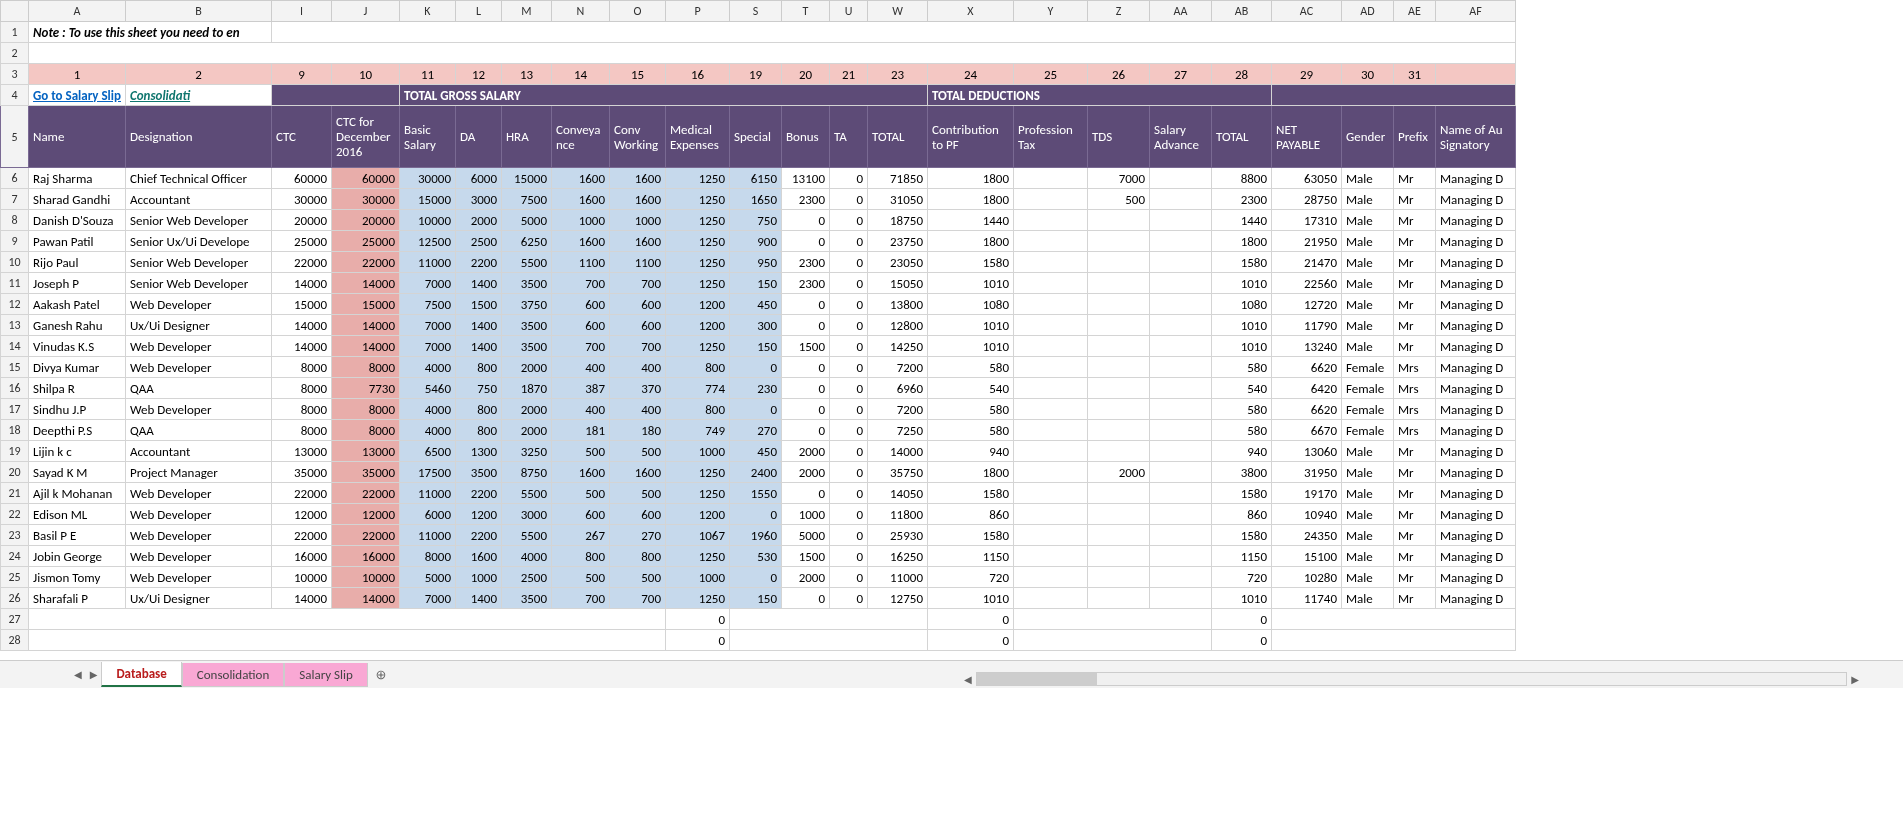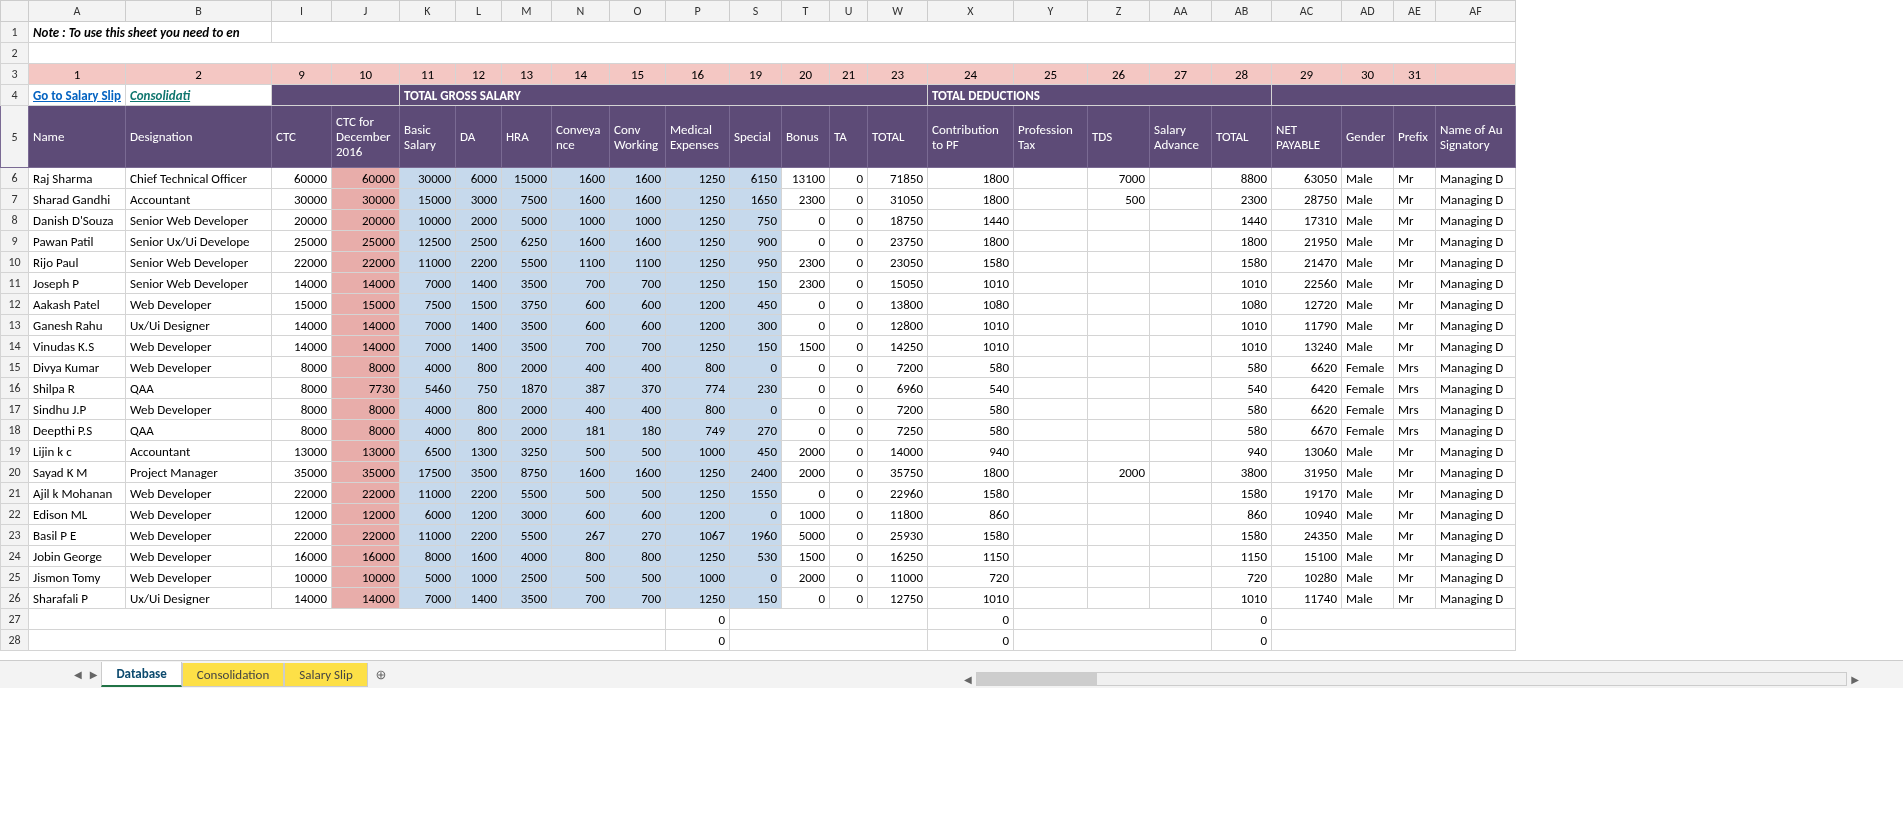--- a/index.html
+++ b/index.html
@@ -37,24 +37,24 @@
   .hdr-top { background:#5d4b77; color:#fff; font-weight:bold; height:15px; } 
   .dataB { background:#e8adaa; text-align:right; } 
   .dataC { background:#c6d9ec; text-align:right; } 
   .num { text-align:right; }
   .hdr td { border-color:#7a6a93; }
   .tabs {
     display:flex; align-items:center; height:28px; border-top:1px solid #ccc;
     background:#f3f3f3; padding-left:70px; gap:0;
   }
   .tab {
-    padding:4px 14px; border:1px solid #ccc; border-top:none; background:#fde047;
+    padding:4px 14px; border:1px solid #ccc; border-top:none; background:#f9a8d4;
     color:#444; cursor:pointer; font-size:13px;
   }
-  .tab.active { background:#fff; color:#0c4a6e; font-weight:bold; border-bottom:2px solid #217346; }
+  .tab.active { background:#fff; color:#b91c1c; font-weight:bold; border-bottom:2px solid #217346; }
   .tab-add { width:26px; text-align:center; color:#666; cursor:pointer; border:1px solid transparent; }
   .hscroll-area {
     position:absolute; bottom:0; left:960px; right:40px; height:18px;
     display:flex; align-items:center;
   }
   .hscroll-track { flex:1; height:14px; background:#f0f0f0; border:1px solid #ccc; position:relative; }
   .hscroll-thumb { position:absolute; left:0; top:0; bottom:0; width:120px; background:#cdcdcd; }
   .tri { font-size:10px; color:#666; padding:0 4px; cursor:pointer; }
   .footer-row { position:relative; height:28px; }
   
@@ -580,21 +580,21 @@
           <td class="dataB">22000</td>
           <td class="dataC">11000</td>
           <td class="dataC">2200</td>
           <td class="dataC">5500</td>
           <td class="dataC">500</td>
           <td class="dataC">500</td>
           <td class="dataC">1250</td>
           <td class="dataC">1550</td>
           <td class="num">0</td>
           <td class="num">0</td>
-          <td class="num">22960</td>
+          <td class="num">14050</td>
           <td class="num">1580</td>
           <td class="num"></td>
           <td class="num"></td>
           <td class="num"></td>
           <td class="num">1580</td>
           <td class="num">19170</td>
           <td>Male</td>
           <td>Mr</td>
           <td>Managing D</td>
         </tr>

